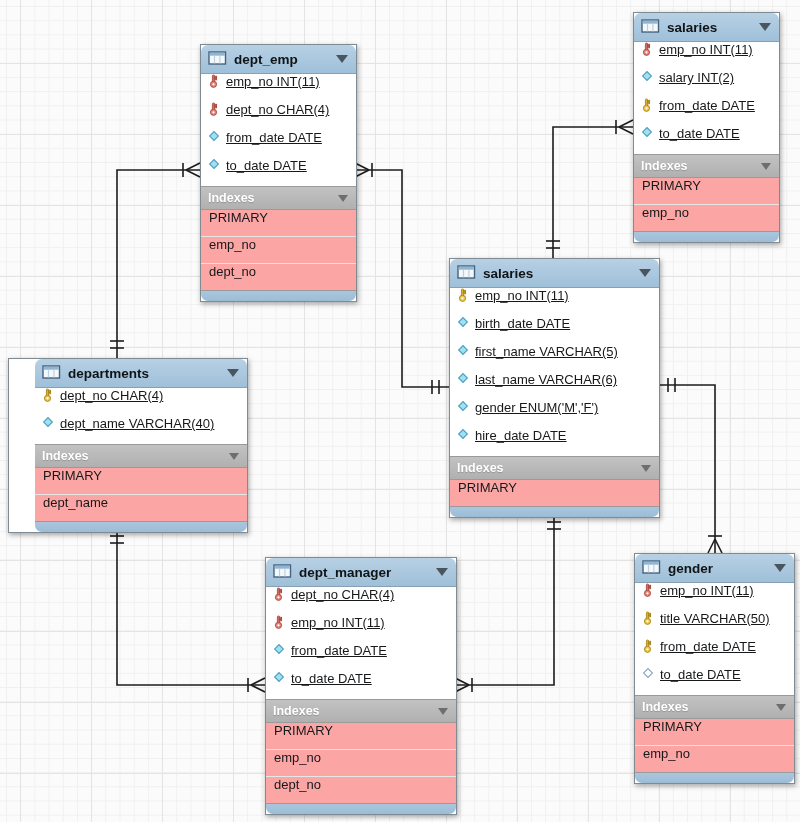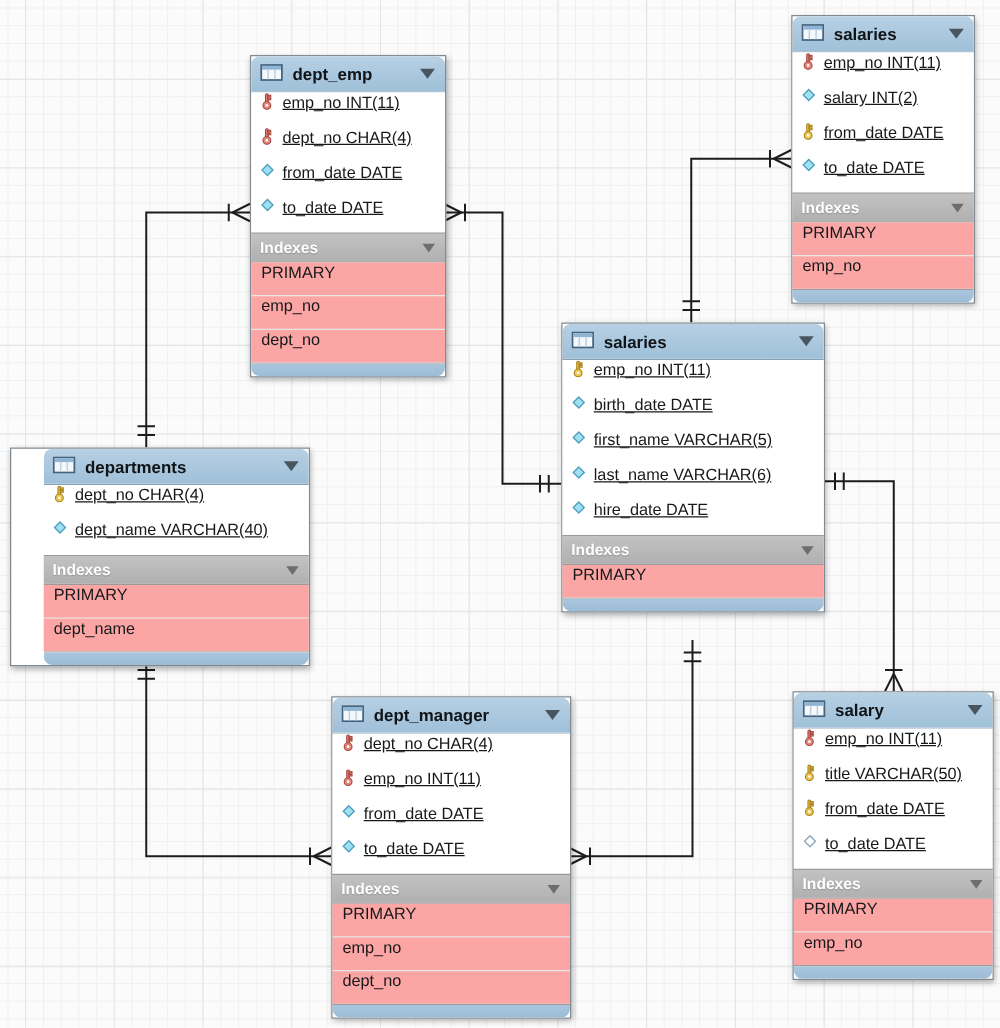--- a/index.html
+++ b/index.html
@@ -296,20 +296,28 @@
             </svg>
           </span>
           <span class="lbl">last_name VARCHAR(6)</span>
         </div>
         <div class="col-row">
           <span class="icon">
             <svg width="12" height="12" viewBox="0 0 12 12">
               <rect x="2.9" y="2.9" width="6.2" height="6.2" transform="rotate(45 6 6)" fill="#9fe1f2" stroke="#4d9fbe" stroke-width="1.1"></rect>
             </svg>
           </span>
+          <span class="lbl">gender ENUM('M','F')</span>
+        </div>
+        <div class="col-row">
+          <span class="icon">
+            <svg width="12" height="12" viewBox="0 0 12 12">
+              <rect x="2.9" y="2.9" width="6.2" height="6.2" transform="rotate(45 6 6)" fill="#9fe1f2" stroke="#4d9fbe" stroke-width="1.1"></rect>
+            </svg>
+          </span>
           <span class="lbl">hire_date DATE</span>
         </div>
       </div>
     <div class="idx-bar">
       <span>Indexes</span>
       <span class="tri gray"></span>
     </div>
     <div class="idxs">
         <div class="idx-row">
           <span class="lbl">PRIMARY</span>
@@ -444,21 +452,21 @@
   </div>
 
   <div class="table-card" style="left: 634px; top: 553px; width: 159px;">
     <div class="tc-header">
       <span class="hicon"><svg width="19" height="14" viewBox="0 0 19 14">
             <rect x="1" y="1" width="16.5" height="12" fill="#f4f8fb" stroke="#44637f" stroke-width="1.4"></rect>
             <rect x="1.7" y="1.7" width="15.1" height="3" fill="#8fb4d4"></rect>
             <line x1="6.5" y1="4.7" x2="6.5" y2="12.4" stroke="#bed0df" stroke-width="1.2"></line>
             <line x1="11.9" y1="4.7" x2="11.9" y2="12.4" stroke="#bed0df" stroke-width="1.2"></line>
           </svg></span>
-      <span class="tc-title">salary</span>
+      <span class="tc-title">gender</span>
       <span class="tri"></span>
     </div>
     <div class="cols">
         <div class="col-row">
           <span class="icon">
             <svg width="13" height="14" viewBox="0 0 13 14">
               <g fill="#e2847a" stroke="#a8493f" stroke-width="0.9">
                 <rect x="5.4" y="1" width="2.2" height="7.5" rx="1"></rect>
                 <rect x="7.1" y="2.3" width="2.5" height="1.3"></rect>
                 <rect x="7.1" y="4.5" width="2.5" height="1.3"></rect>

